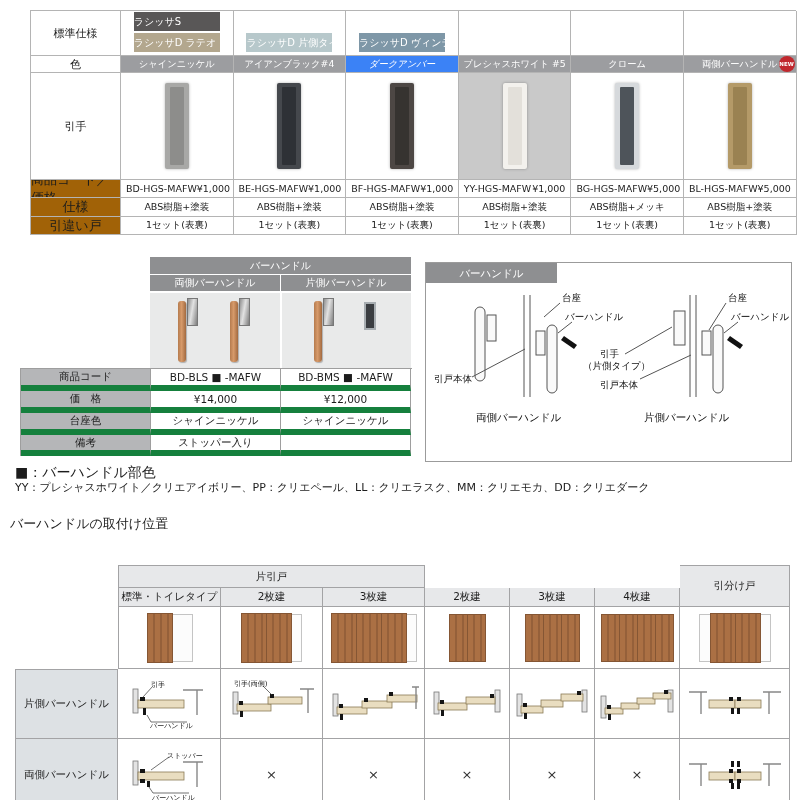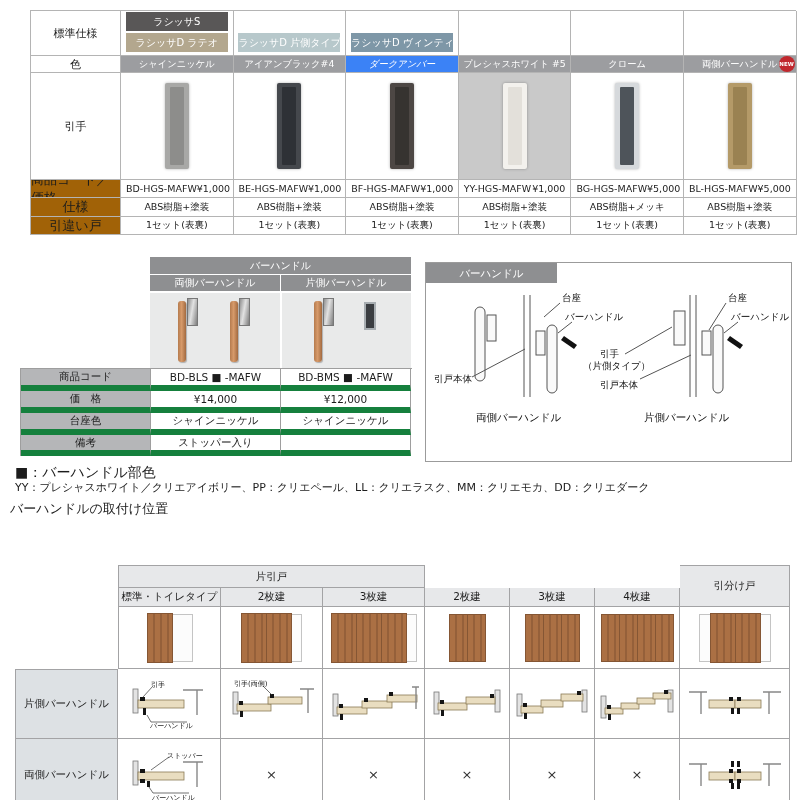--- a/index.html
+++ b/index.html
@@ -8,21 +8,21 @@
 
 
 #top-table{position:absolute;left:30px;top:10px;width:766px;display:grid;
   grid-template-columns:90px repeat(6,112.6px);
   grid-template-rows:45px 17px 107px 18px 19px 18px;
   border-top:1px solid #b4b4b4;border-left:1px solid #b4b4b4;background:#fff}
 #top-table>div{border-right:1px solid #b4b4b4;border-bottom:1px solid #b4b4b4;overflow:hidden}
 .lbl{display:flex;align-items:center;justify-content:center;font-size:11px}
 .glbl{background:#a16207;font-size:13px}
 .spec-cell{display:flex;flex-direction:column;justify-content:flex-end;align-items:center;gap:2px;padding-bottom:3px}
-.badge{width:102px;height:19px;line-height:19px;text-align:center;color:#fff;font-size:10px;white-space:nowrap}
+.badge{width:86px;height:19px;line-height:19px;color:#fff;font-size:10px;white-space:nowrap}
 .color-cell{display:flex;align-items:center;justify-content:center;color:#fff;font-size:9.3px;position:relative;white-space:nowrap}
 .new{position:absolute;right:1px;top:0px;width:16px;height:16px;border-radius:50%;color:#fff;
   font-size:5.5px;font-weight:bold;display:flex;align-items:center;justify-content:center}
 .img-cell{display:flex;align-items:center;justify-content:center}
 .handle{width:24px;height:86px;border-radius:2px;position:relative;box-shadow:0 0 3px rgba(0,0,0,.3)}
 .handle>div{position:absolute;left:5px;right:5px;top:4px;bottom:4px;border-radius:1px}
 .code-cell{display:flex;align-items:center;justify-content:space-between;padding:0 5px;font-size:9.5px;white-space:nowrap}
 .ctr{display:flex;align-items:center;justify-content:center;font-size:9.5px;white-space:nowrap}
 
 
@@ -50,21 +50,21 @@
 .bh-ptitle{position:absolute;left:0;top:0;width:131px;height:20px;line-height:20px;text-align:center;color:#fff;font-size:10.5px}
 #bh-panel svg{position:absolute;left:2px;top:22px}
 .dtx{font-size:9.5px;fill:#111}
 .dcap{font-size:10.5px;fill:#111}
 .dln{stroke:#555;stroke-width:1;fill:none}
 .dfill{fill:#fafafa;stroke:#555;stroke-width:1}
 
 
 #note1{position:absolute;left:15px;top:464px;font-size:14px}
 #note2{position:absolute;left:15px;top:480px;font-size:11px}
-#mtitle{position:absolute;left:10px;top:500px;font-size:13px;font-weight:500}
+#mtitle{position:absolute;left:10px;top:515px;font-size:13px;font-weight:500}
 #mount{position:absolute;left:15px;top:565px;width:775px;display:grid;
   grid-template-columns:103px 103px 102px 102px 85px 85px 85px 110px;
   grid-template-rows:23px 19px 62px 70px 72px;font-size:10.5px}
 #mount>div{border-right:1px solid #a3a3a5;border-bottom:1px solid #a3a3a5;
   display:flex;align-items:center;justify-content:center;background:#fff;position:relative}
 #mount .bt{border-top:1px solid #a3a3a5}
 #mount .bl{border-left:1px solid #a3a3a5}
 .hdr{background:#e7e8ea!important;white-space:nowrap}
 .mlbl{background:#dde1e4!important;white-space:nowrap}
 .noborder{border:none!important;background:transparent!important}

